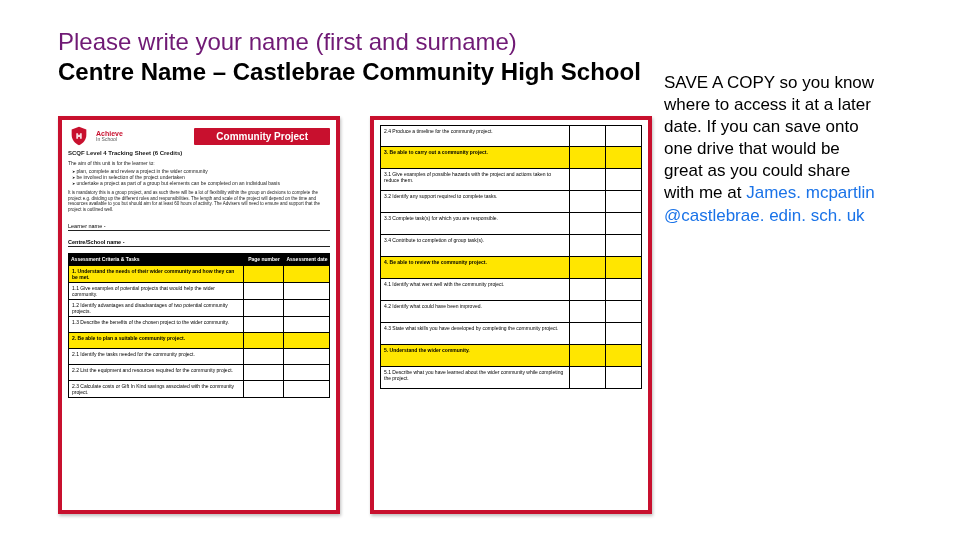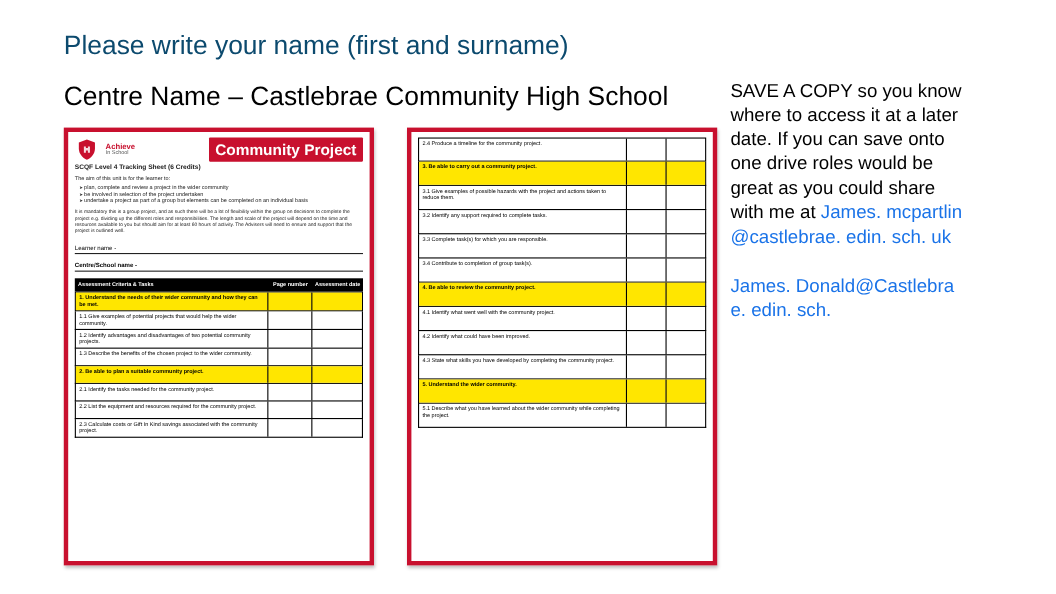--- a/index.html
+++ b/index.html
@@ -12,28 +12,28 @@
     overflow: hidden;
   }
   .heading-block {
     position: absolute;
     top: 28px;
     left: 58px;
     right: 20px;
   }
   .heading-block .h-line1 {
     font-size: 24px;
-    color: #0c4a6e;
+    color: #701a75;
     font-weight: 400;
   }
   .heading-block .h-line2 {
     font-size: 24px;
     color: #000;
-    font-weight: 400;
-    margin-top: 18px;
+    font-weight: 700;
+    margin-top: 2px;
   }
   .side-note {
     position: absolute;
     top: 72px;
     left: 664px;
     width: 212px;
     font-size: 17px;
     line-height: 1.3;
     color: #000;
   }
@@ -82,22 +82,22 @@
     color: #c8102e;
   }
   .logo-text .l2 {
     font-size: 5px;
     color: #555;
   }
   .cp-banner {
     background: #c8102e;
     color: #fff;
     font-weight: 700;
-    font-size: 14px;
-    padding: 3px 6px;
+    font-size: 10px;
+    padding: 3px 22px;
     border-radius: 1px;
   }
   .scqf {
     font-size: 6px;
     font-weight: 700;
     color: #222;
     margin: 3px 0 4px 0;
   }
   .aim {
     font-size: 5px;
@@ -167,24 +167,23 @@
 </style>
 </head>
 <body>
 
 <div class="heading-block">
   <div class="h-line1">Please write your name (first and surname)</div>
   <div class="h-line2">Centre Name – Castlebrae Community High School</div>
 </div>
 
 <div class="side-note">
-  <span class="caps">SAVE A COPY</span><span> so you know where to access it at a later date. If you can save onto one drive roles would be great as you could share with me at </span>
+  <span class="caps">SAVE A COPY</span><span> so you know where to access it at a later date. If you can save onto one drive that would be great as you could share with me at </span>
   <span class="email">James. mcpartlin@castlebrae. edin. sch. uk</span><br>
   <br>
-  <span class="email">James. Donald@Castlebrae. edin. sch.</span>
 </div>
 
 <div class="pages-row">
 
   <div class="page page1">
     <div class="logo-row">
       <span class="logo-shield">
         <svg viewBox="0 0 24 24" width="22" height="22">
             <path fill="#c8102e" d="M12 2 L20 5 V11 C20 16 16.5 20.5 12 22 C7.5 20.5 4 16 4 11 V5 Z"></path>
             <path fill="#fff" d="M9 9 h2 v1.5 h2 V9 h2 v6 h-2 v-2 h-2 v2 H9 Z" opacity="0.85"></path>

